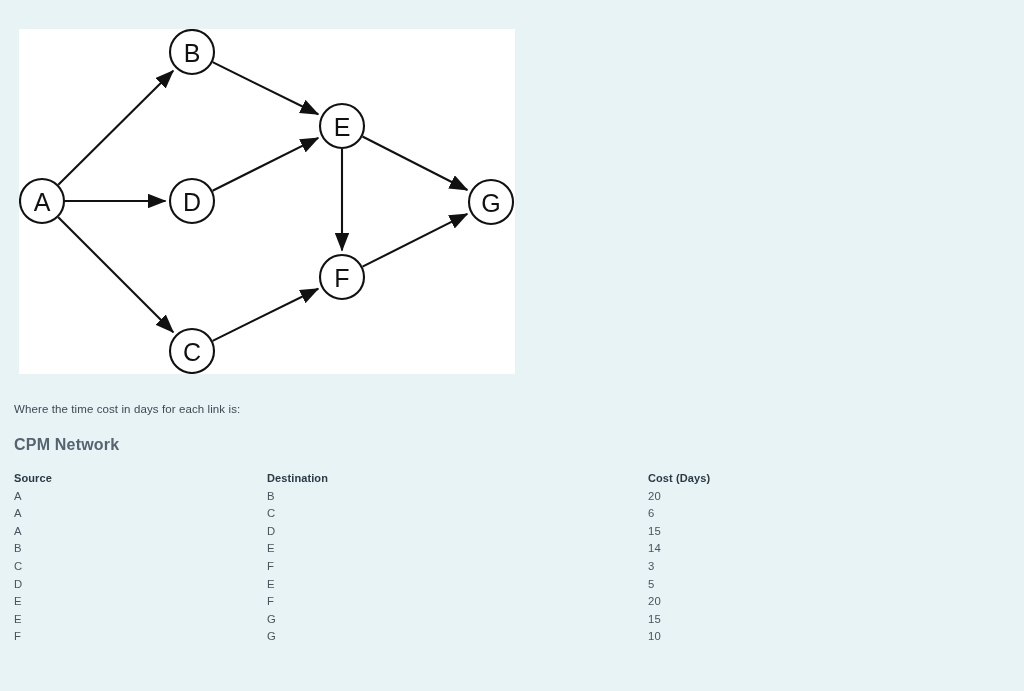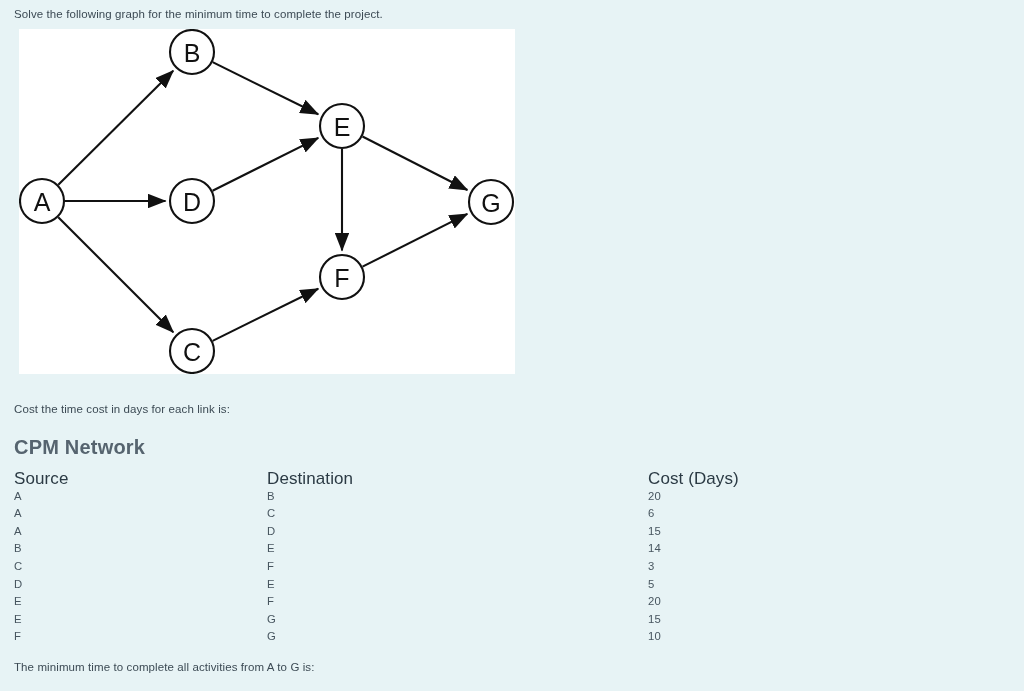--- a/index.html
+++ b/index.html
@@ -73,21 +73,21 @@
     font-size: 11.5px;
     color: #3c4a54;
     letter-spacing: 0.1px;
     white-space: nowrap;
   }
 
   .section-heading {
     position: absolute;
     left: 14px;
     top: 436px;
-    font-size: 20px;
+    font-size: 16px;
     font-weight: bold;
     color: #56646f;
     letter-spacing: 0.2px;
   }
 
   .cpm-table {
     position: absolute;
     left: 0px;
     top: 472px;
     width: 1024px;
@@ -101,23 +101,23 @@
   .cpm-cell {
     position: absolute;
     font-size: 11.3px;
     color: #47555f;
     letter-spacing: 0.1px;
     white-space: nowrap;
     line-height: 13px;
   }
 
   .cpm-row.header .cpm-cell {
-    font-weight: normal;
+    font-weight: bold;
     color: #2b3a44;
-    font-size: 17px;
+    font-size: 11px;
   }
 
   .col-source  { left: 14px; }
   .col-dest    { left: 250px; padding-left: 17px; }
   .col-cost    { left: 636px; margin-left: 12px; }
 
   .footer-text {
     position: absolute;
     left: 14px;
     top: 661px;
@@ -125,21 +125,20 @@
     color: #3c4a54;
     letter-spacing: 0.1px;
     white-space: nowrap;
   }
 </style>
 </head>
 <body>
 
 <div class="page">
 
-  <div class="intro-text">Solve the following graph for the minimum time to complete the project.</div>
 
   <div class="graph-panel">
     <svg id="graph-svg" width="496" height="345" viewBox="0 0 496 345">
       <defs>
         <marker id="arrowhead" markerWidth="9" markerHeight="7" refX="8.5" refY="3.5" orient="auto" markerUnits="strokeWidth">
           <polygon points="0 0, 9 3.5, 0 7" fill="#111111"></polygon>
         </marker>
       </defs>
       <g id="edges-layer">
           <line x1="39.31775753526263" y1="155.79102751497246" x2="154.19910544850177" y2="41.67555525448825" class="edge-line" marker-end="url(#arrowhead)"></line>
@@ -178,21 +177,21 @@
             <text x="323" y="249" class="node-label">F</text>
           </g>
           <g>
             <circle cx="472" cy="173" r="22" class="node-circle"></circle>
             <text x="472" y="174" class="node-label">G</text>
           </g>
         </g>
     </svg>
   </div>
 
-  <div class="subtext">Cost the time cost in days for each link is:</div>
+  <div class="subtext">Where the time cost in days for each link is:</div>
 
   <div class="section-heading">CPM Network</div>
 
   <div class="cpm-table">
     <div class="cpm-row header">
       <span class="cpm-cell col-source">Source</span>
       <span class="cpm-cell col-dest">Destination</span>
       <span class="cpm-cell col-cost">Cost (Days)</span>
     </div>
     <div id="table-body">
@@ -237,15 +236,14 @@
           <span class="cpm-cell col-cost">15</span>
         </div>
         <div class="cpm-row">
           <span class="cpm-cell col-source">F</span>
           <span class="cpm-cell col-dest">G</span>
           <span class="cpm-cell col-cost">10</span>
         </div>
       </div>
   </div>
 
-  <div class="footer-text">The minimum time to complete all activities from A to G is:</div>
 
 </div>
 
 </body></html>

